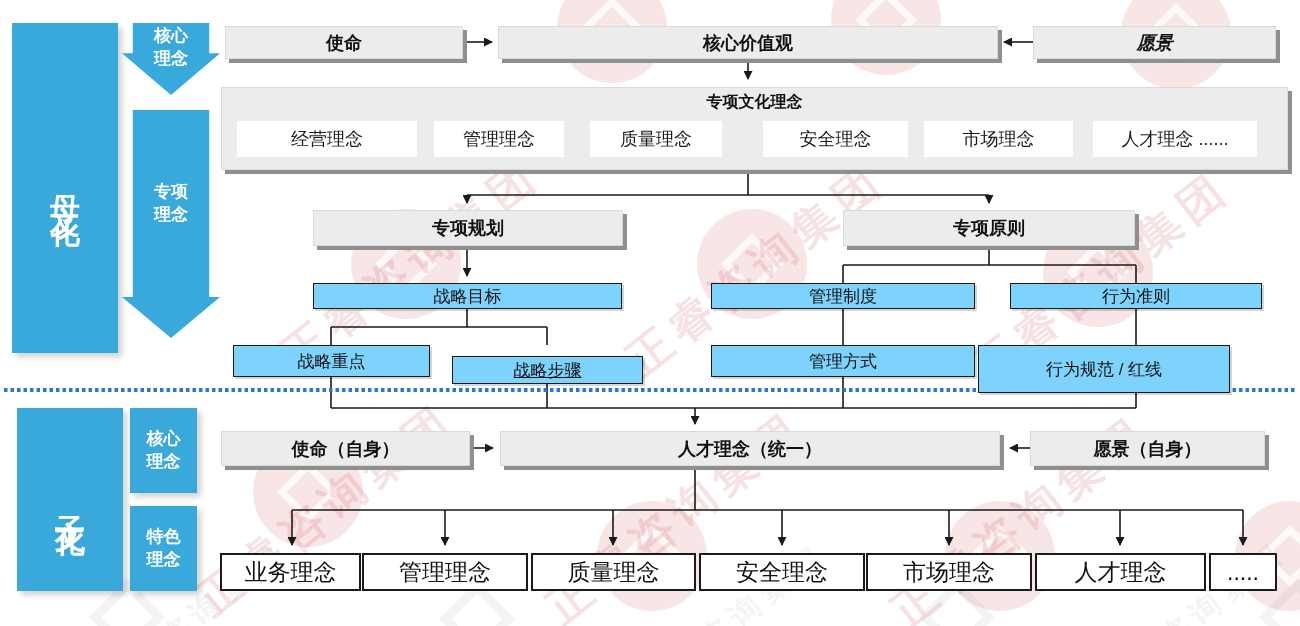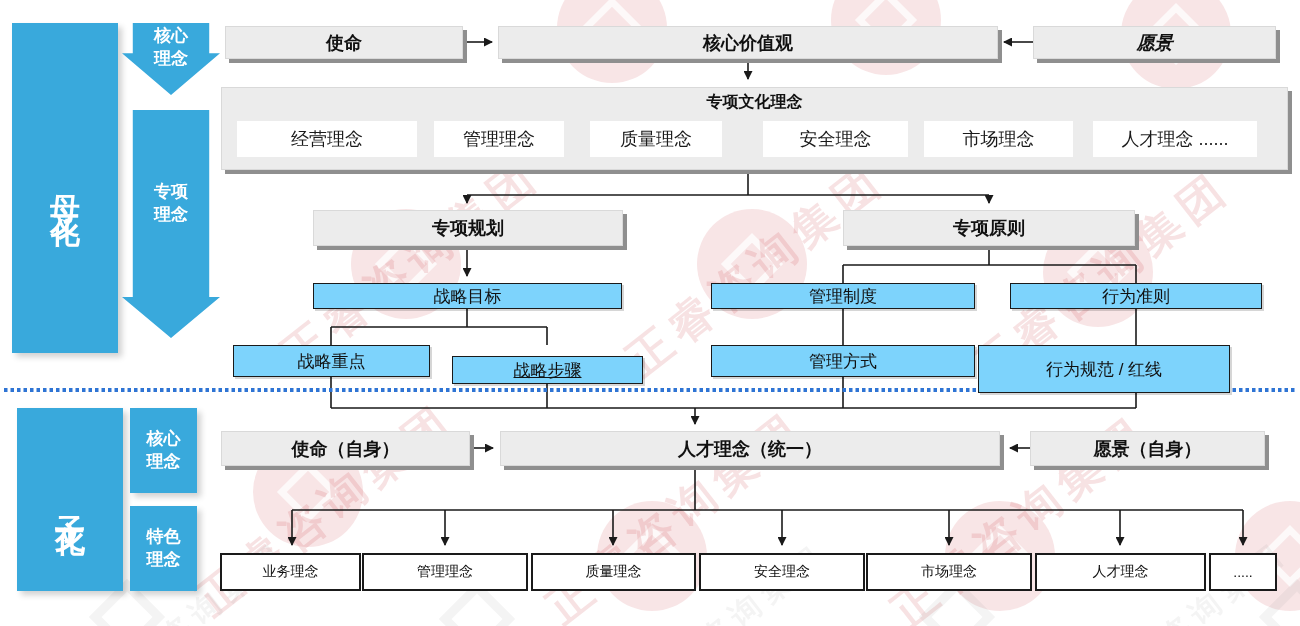--- a/index.html
+++ b/index.html
@@ -27,21 +27,21 @@
   
   .wbox{
     background:#7dd3fc;border:1.5px solid #1a1a1a;
     box-shadow:2px 2px 0 rgba(0,0,0,0.16);
     display:flex;align-items:center;justify-content:center;
     font-size:17px;color:#111;box-sizing:border-box;
   }
   .bbox{ 
     background:#ffffff;border:2px solid #1a1a1a;
     display:flex;align-items:center;justify-content:center;
-    font-size:14px;color:#111;box-sizing:border-box;
+    font-size:23px;color:#111;box-sizing:border-box;
   }
   .blue{
     background:#39a9dc;color:#ffffff;font-weight:bold;
     display:flex;align-items:center;justify-content:center;
     box-shadow:4px 4px 6px rgba(0,0,0,0.18);
   }
   .vtext{
     writing-mode:vertical-rl;text-orientation:upright;
     letter-spacing:12px;font-size:30px;line-height:1;
   }

